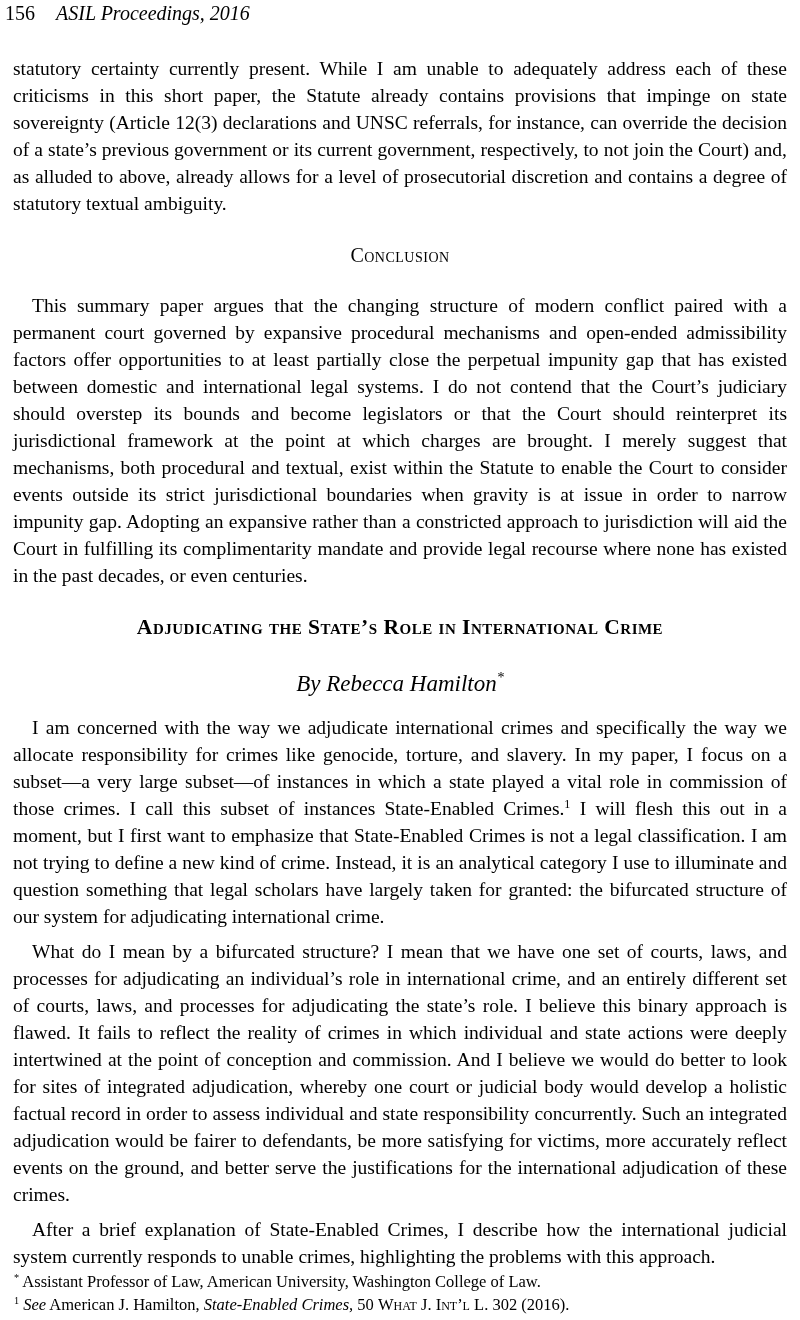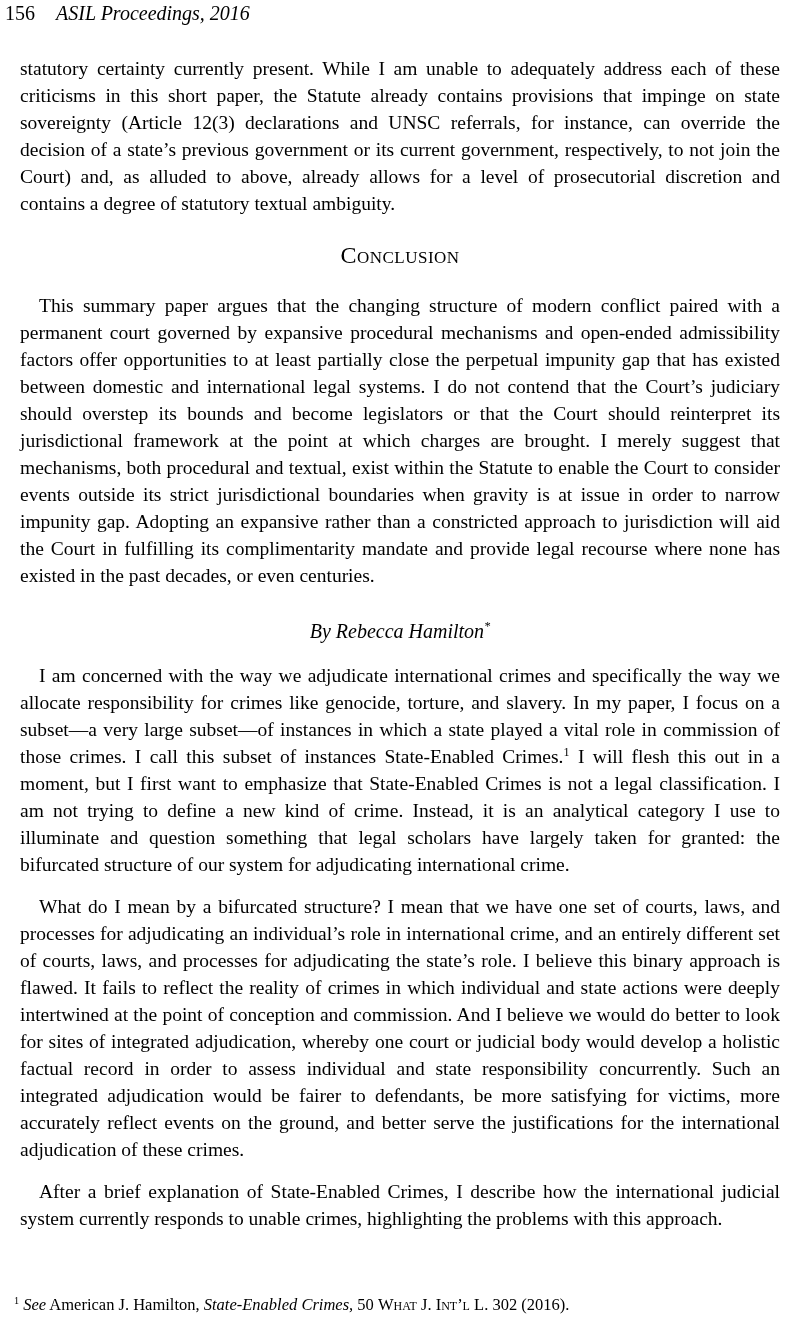--- a/index.html
+++ b/index.html
@@ -21,28 +21,28 @@
 
   .running-header {
     font-size: 20px;
     line-height: 22px;
     margin: 0 0 31px 0;
   }
   .running-header .page-num { font-style: normal; }
   .running-header .journal  { font-style: italic; margin-left: 21px; }
 
   p.body-text {
-    margin: 15px;
+    margin: 8px;
     text-align: justify;
     text-indent: 19px;
   }
   p.no-indent { text-indent: 0; }
 
   .section-heading {
-    font-size: 24px;
+    font-size: 20px;
     font-weight: normal;
     font-variant: small-caps;
     letter-spacing: 0.5px;
     text-align: center;
     margin: 25px 0 23px 0;
     line-height: 27px;
   }
 
   .article-title {
     font-size: 21.5px;
@@ -50,21 +50,21 @@
     font-variant: small-caps;
     letter-spacing: 0.5px;
     text-align: center;
     margin: 25px 0 0 0;
     line-height: 27px;
   }
 
   .byline {
     text-align: center;
     font-style: italic;
-    font-size: 20px;
+    font-size: 23px;
     margin: 29px 0 17px 0;
     line-height: 27px;
   }
 
   sup {
     font-size: 0.62em;
     line-height: 0;
     vertical-align: super;
   }
 
@@ -92,26 +92,28 @@
   <div class="running-header">
     <span class="page-num">156</span><span class="journal">ASIL Proceedings, 2016</span>
   </div>
 
   <p class="body-text no-indent">statutory certainty currently present. While I am unable to adequately address each of these criticisms in this short paper, the Statute already contains provisions that impinge on state sovereignty (Article 12(3) declarations and UNSC referrals, for instance, can override the decision of a state’s previous government or its current government, respectively, to not join the Court) and, as alluded to above, already allows for a level of prosecutorial discretion and contains a degree of statutory textual ambiguity.</p>
 
   <h2 class="section-heading">Conclusion</h2>
 
   <p class="body-text">This summary paper argues that the changing structure of modern conflict paired with a permanent court governed by expansive procedural mechanisms and open-ended admissibility factors offer opportunities to at least partially close the perpetual impunity gap that has existed between domestic and international legal systems. I do not contend that the Court’s judiciary should overstep its bounds and become legislators or that the Court should reinterpret its jurisdictional framework at the point at which charges are brought. I merely suggest that mechanisms, both procedural and textual, exist within the Statute to enable the Court to consider events outside its strict jurisdictional boundaries when gravity is at issue in order to narrow impunity gap. Adopting an expansive rather than a constricted approach to jurisdiction will aid the Court in fulfilling its complimentarity mandate and provide legal recourse where none has existed in the past decades, or even centuries.</p>
 
+  <h1 class="article-title">Adjudicating the State’s Role in International Crime</h1>
 
   <p class="byline"><span>By </span><span>Rebecca Hamilton</span><sup>*</sup></p>
 
   <p class="body-text"><span>I am concerned with the way we adjudicate international crimes and specifically the way we allocate responsibility for crimes like genocide, torture, and slavery. In my paper, I focus on a subset—a very large subset—of instances in which a state played a vital role in commission of those crimes. I call this subset of instances State-Enabled Crimes.</span><sup>1</sup><span> I will flesh this out in a moment, but I first want to emphasize that State-Enabled Crimes is not a legal classification. I am not trying to define a new kind of crime. Instead, it is an analytical category I use to illuminate and question something that legal scholars have largely taken for granted: the bifurcated structure of our system for adjudicating international crime.</span></p>
 
   <p class="body-text">What do I mean by a bifurcated structure? I mean that we have one set of courts, laws, and processes for adjudicating an individual’s role in international crime, and an entirely different set of courts, laws, and processes for adjudicating the state’s role. I believe this binary approach is flawed. It fails to reflect the reality of crimes in which individual and state actions were deeply intertwined at the point of conception and commission. And I believe we would do better to look for sites of integrated adjudication, whereby one court or judicial body would develop a holistic factual record in order to assess individual and state responsibility concurrently. Such an integrated adjudication would be fairer to defendants, be more satisfying for victims, more accurately reflect events on the ground, and better serve the justifications for the international adjudication of these crimes.</p>
 
   <p class="body-text">After a brief explanation of State-Enabled Crimes, I describe how the international judicial system currently responds to unable crimes, highlighting the problems with this approach.</p>
 
   <div class="footnotes">
+    <p class="footnote"><sup>*</sup> <span>Assistant Professor of Law, American University, Washington College of Law.</span></p>
     <p class="footnote"><sup>1</sup> <span class="italic">See</span><span> American J. Hamilton, </span><span class="italic">State-Enabled Crimes,</span><span> 50 </span><span class="smallcaps">What J. Int’l L.</span><span> 302 (2016).</span></p>
   </div>
 
 </div>
 
 </body></html>

